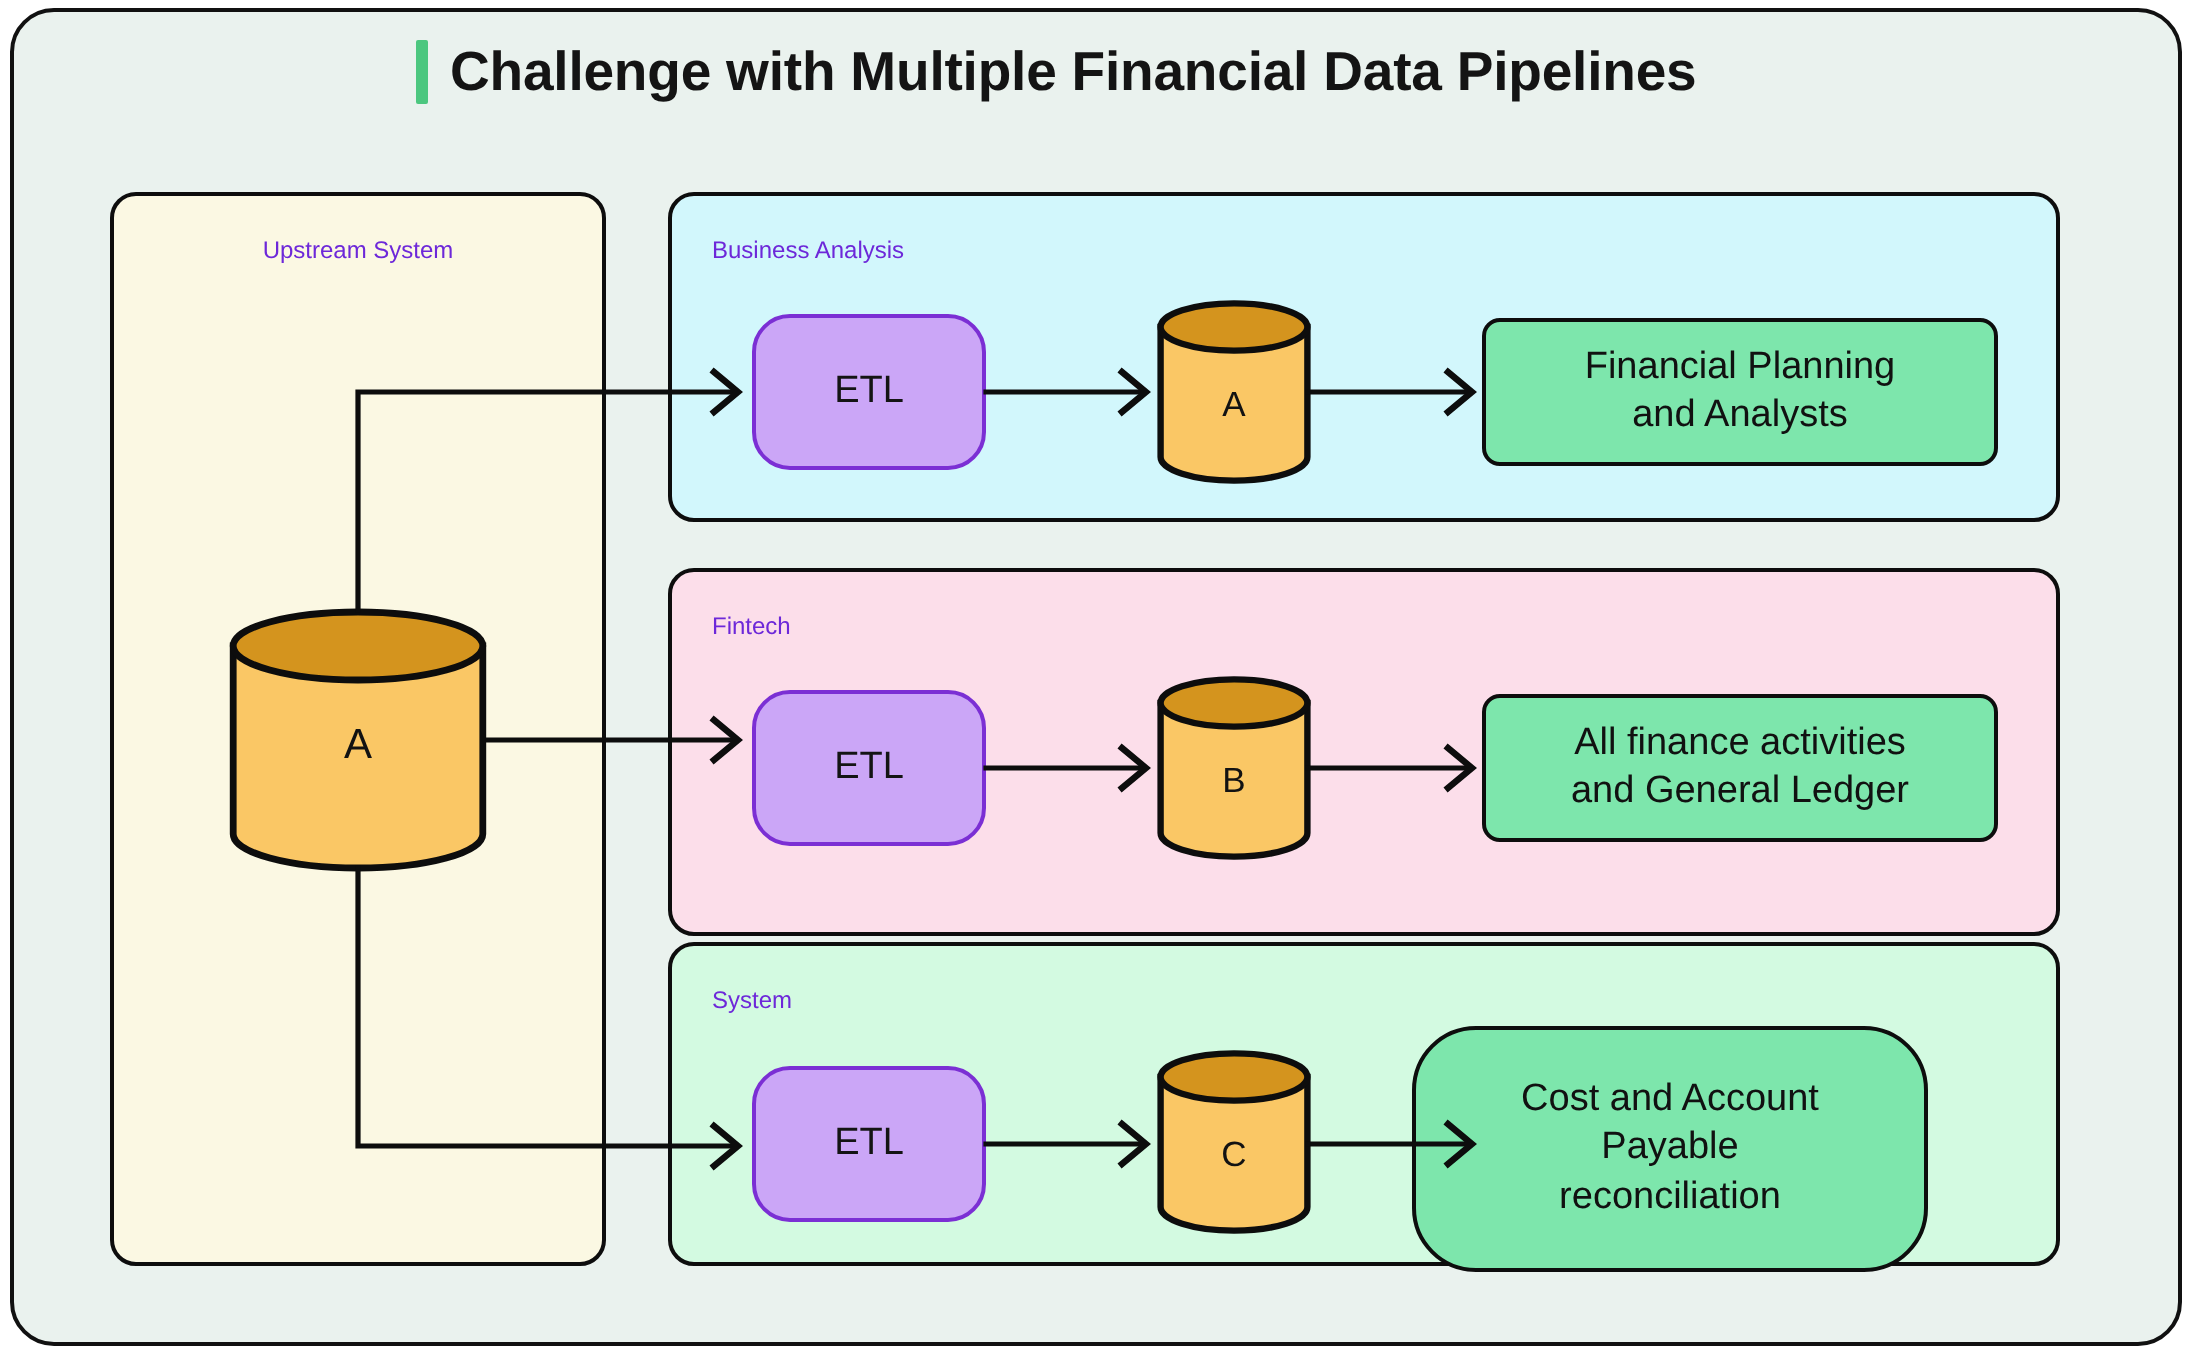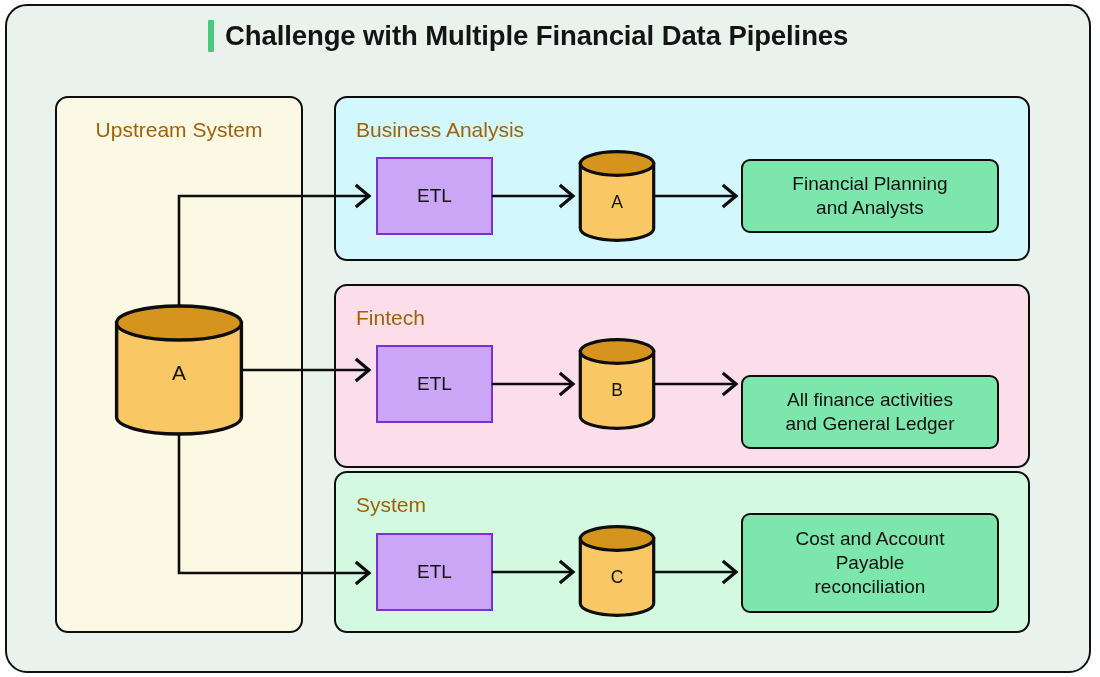--- a/index.html
+++ b/index.html
@@ -60,22 +60,22 @@
 
   
   .panel {
     position: absolute;
     box-sizing: border-box;
     border: 2.5px solid #0d0d0d;
     border-radius: 13px;
   }
   .panel-label {
     position: absolute;
-    font-size: 21px;
-    color: #a16207;
+    font-size: 12px;
+    color: #6d28d9;
     white-space: nowrap;
   }
 
   #panel-upstream {
     left: 55px;  top: 96px;  width: 248px; height: 537px;
     background: #fbf8e3;
   }
   #panel-upstream .panel-label {
     left: 0; right: 0; top: 20px; text-align: center;
   }
@@ -112,21 +112,21 @@
   #cyl-c { left: 578px; top: 525px; }
 
   
   .etl-box {
     position: absolute;
     box-sizing: border-box;
     width: 117px;
     height: 78px;
     background: #cba6f7;
     border: 2.5px solid #7b2fd4;
-    border-radius: 0;
+    border-radius: 19px;
     display: flex;
     align-items: center;
     justify-content: center;
     font-size: 19px;
     color: #141414;
   }
   #etl-business { left: 376px; top: 157px; }
   #etl-fintech  { left: 376px; top: 345px; }
   #etl-payout   { left: 376px; top: 533px; }
 
@@ -142,22 +142,22 @@
     align-items: center;
     justify-content: center;
     text-align: center;
     font-size: 19px;
     line-height: 1.28;
     color: #111111;
     padding: 6px 18px;
     white-space: pre-line;
   }
   #out-business { left: 741px; top: 159px; height: 74px; }
-  #out-fintech  { left: 741px; top: 347px; height: 74px; margin-top: 28px; }
-  #out-payout   { left: 741px; top: 513px; height: 100px; }
+  #out-fintech  { left: 741px; top: 347px; height: 74px; }
+  #out-payout   { left: 706px; top: 513px; height: 123px; border-radius: 32px; }
 
   
   #wires {
     position: absolute;
     left: 0; top: 0;
     width: 1100px;
     height: 677px;
     pointer-events: none;
   }
   .wire {

